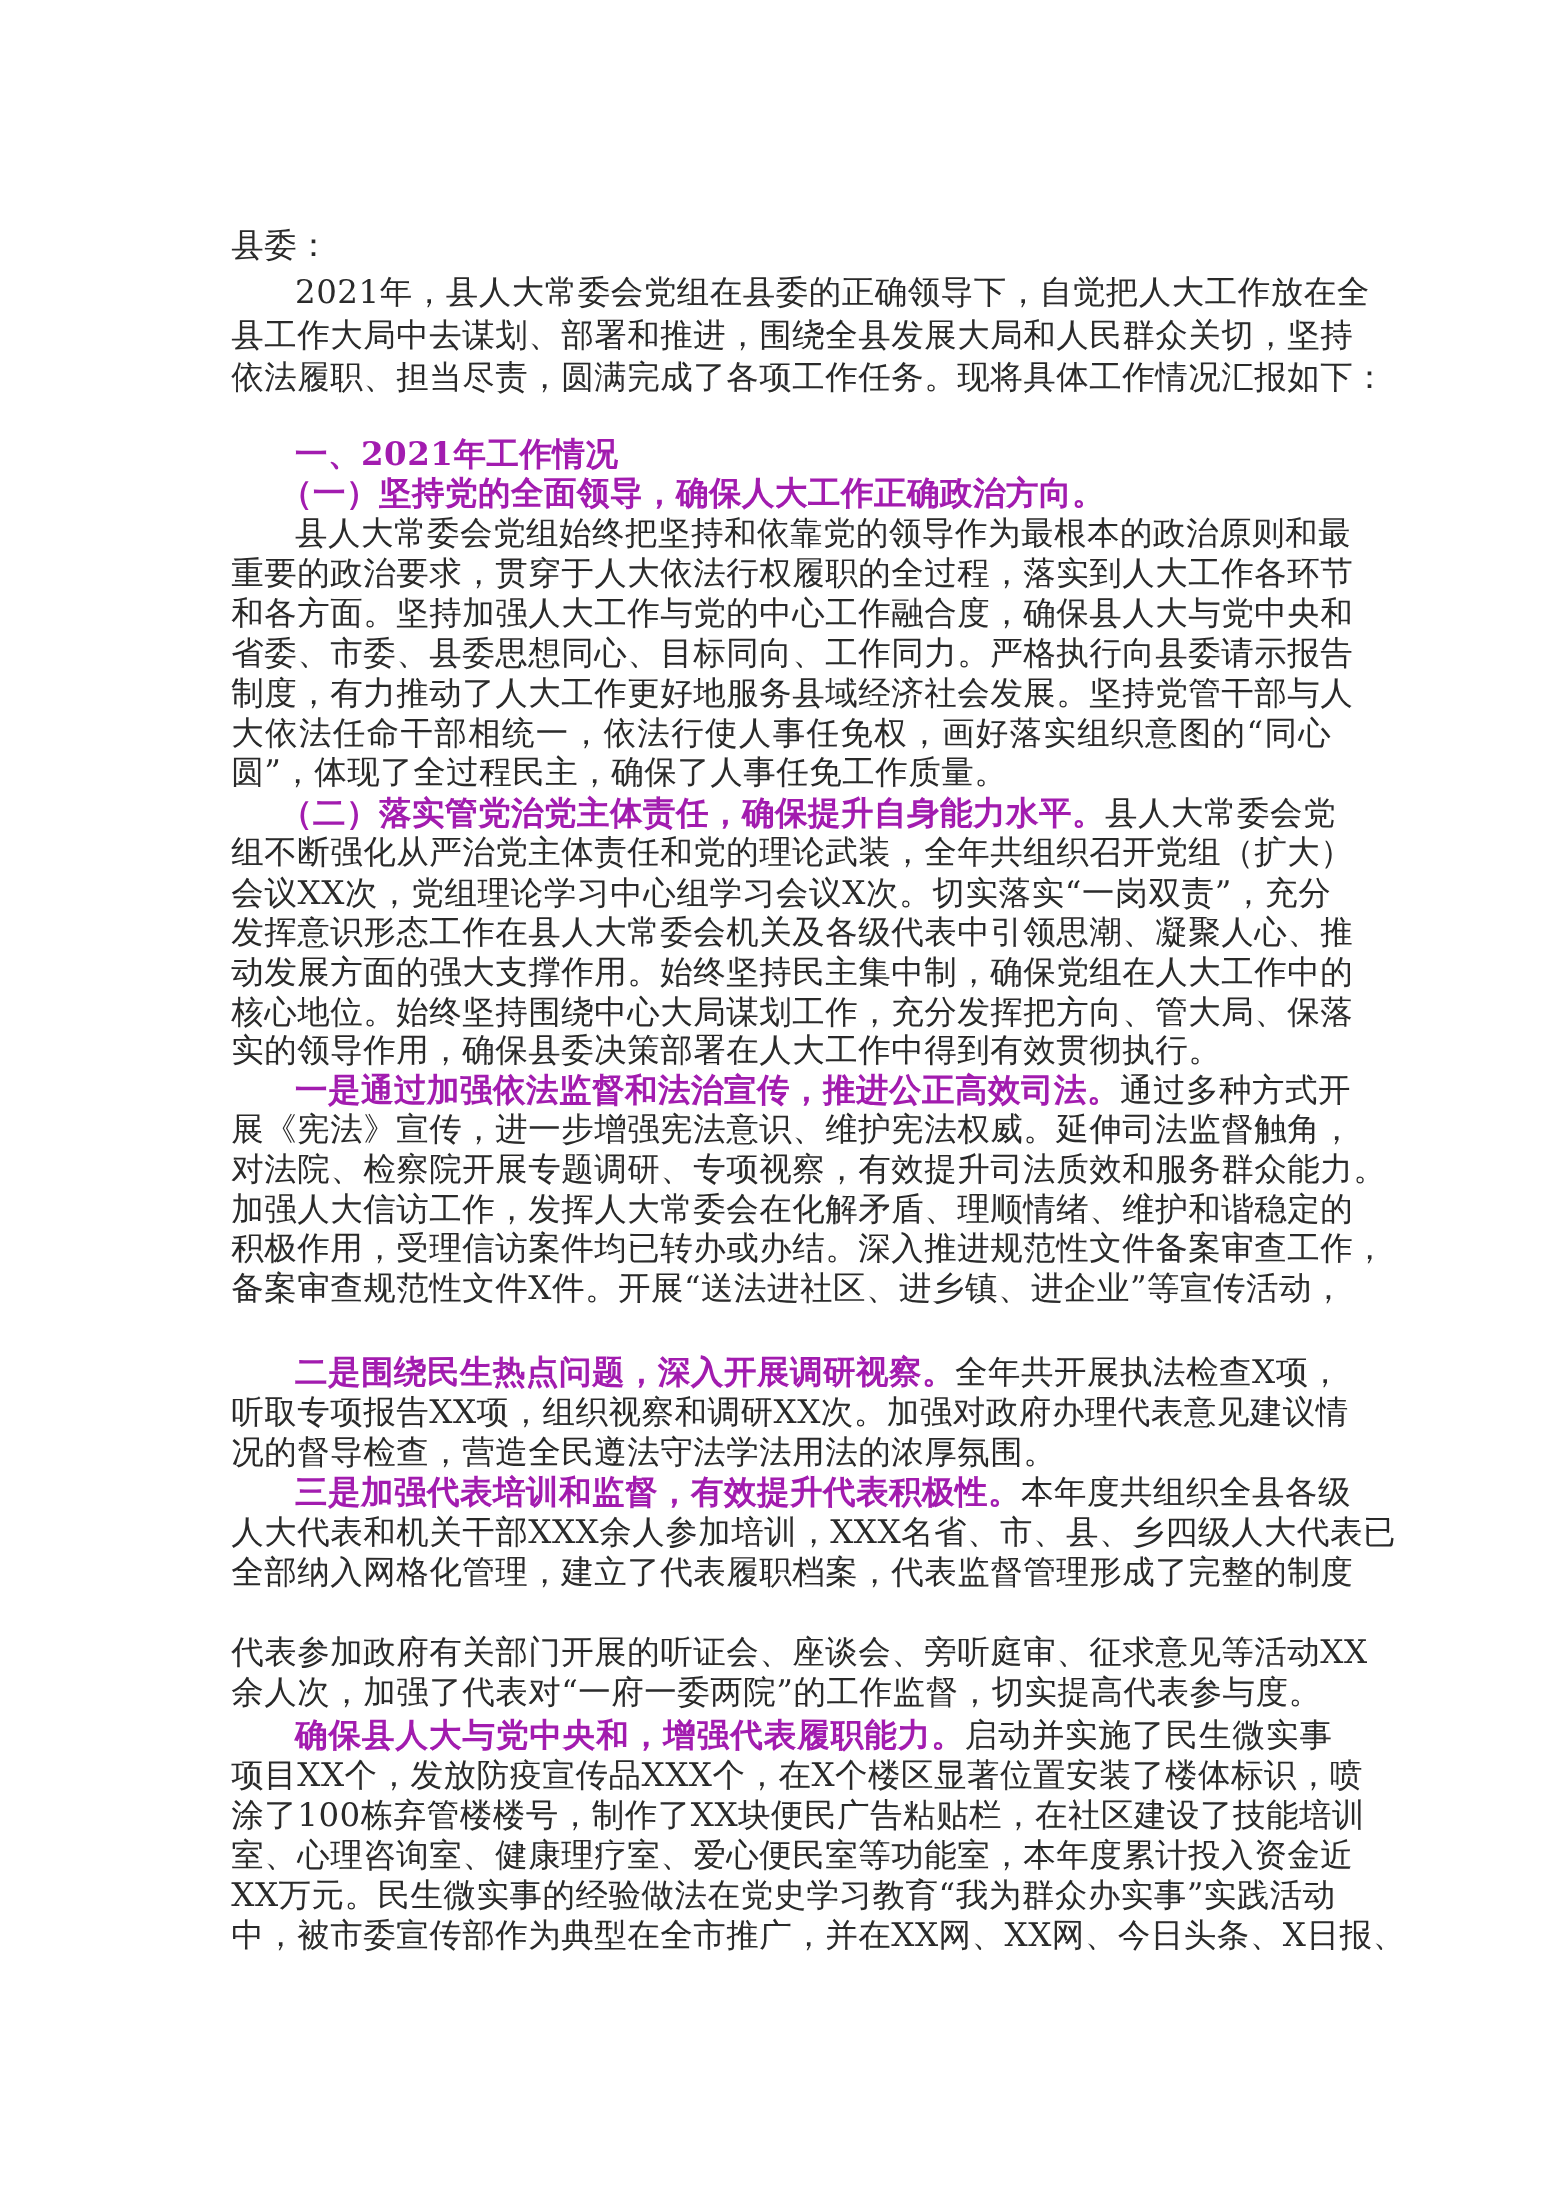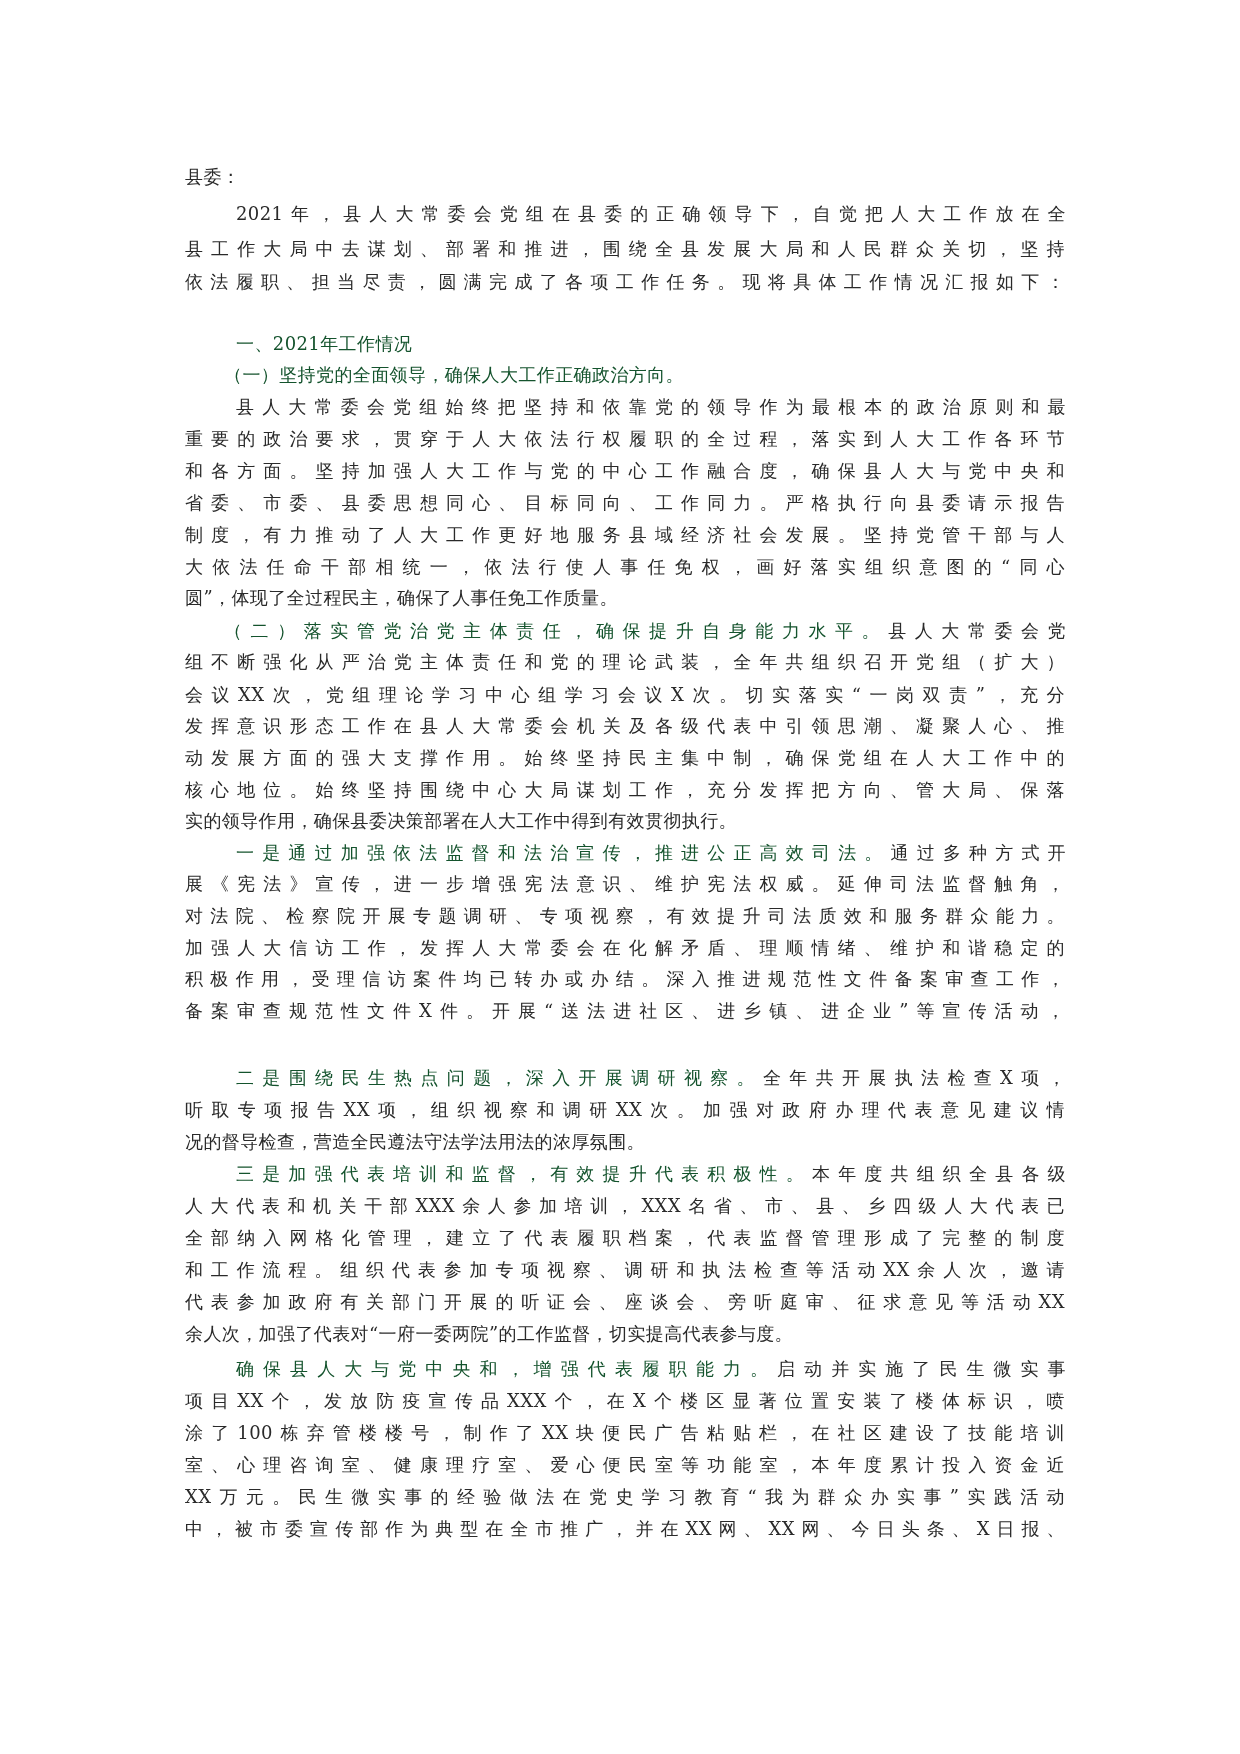--- a/index.html
+++ b/index.html
@@ -1,23 +1,23 @@
 <!DOCTYPE html>
 <html><head>
 <meta charset="utf-8">
 <style>
   html, body { margin: 0; padding: 0; background: #ffffff; }
   body { width: 1240px; height: 1754px; position: relative; overflow: hidden;
          font-family: "DejaVu Serif", "Liberation Serif", serif; color: #2a2a2a; }
   .page { position: absolute; left: 0; top: 0; width: 1240px; height: 1754px; background: #fff; }
   .line { position: absolute; left: 185px; width: 880px; height: 32px; line-height: 32px;
-          font-size: 18px; white-space: nowrap; letter-spacing: 0.4px; }
+          font-size: 26px; white-space: nowrap; letter-spacing: 0.4px; margin-top: 20px; }
   .line.indent { left: 236px; width: 830px; }
   .line.justify { text-align: justify; text-align-last: justify; }
-  .b { font-weight: normal; color: #14532d; }
+  .b { font-weight: bold; color: #a21caf; }
 </style>
 </head>
 <body>
 
 <div class="page">
 
   <div class="line" style="top:161px">县委：</div>
 
   <div class="line indent justify" style="top:198px">2021年，县人大常委会党组在县委的正确领导下，自觉把人大工作放在全</div>
   <div class="line justify" style="top:233px">县工作大局中去谋划、部署和推进，围绕全县发展大局和人民群众关切，坚持</div>
@@ -57,21 +57,20 @@
     <span class="b">二是围绕民生热点问题，深入开展调研视察。</span><span>全年共开展执法检查X项，</span>
   </div>
   <div class="line justify" style="top:1094px">听取专项报告XX项，组织视察和调研XX次。加强对政府办理代表意见建议情</div>
   <div class="line" style="top:1126px">况的督导检查，营造全民遵法守法学法用法的浓厚氛围。</div>
 
   <div class="line indent justify" style="top:1158px">
     <span class="b">三是加强代表培训和监督，有效提升代表积极性。</span><span>本年度共组织全县各级</span>
   </div>
   <div class="line justify" style="top:1190px">人大代表和机关干部XXX余人参加培训，XXX名省、市、县、乡四级人大代表已</div>
   <div class="line justify" style="top:1222px">全部纳入网格化管理，建立了代表履职档案，代表监督管理形成了完整的制度</div>
-  <div class="line justify" style="top:1254px">和工作流程。组织代表参加专项视察、调研和执法检查等活动XX余人次，邀请</div>
   <div class="line justify" style="top:1286px">代表参加政府有关部门开展的听证会、座谈会、旁听庭审、征求意见等活动XX</div>
   <div class="line" style="top:1318px">余人次，加强了代表对“一府一委两院”的工作监督，切实提高代表参与度。</div>
 
   <div class="line indent justify" style="top:1353px">
     <span class="b">确保县人大与党中央和，增强代表履职能力。</span><span>启动并实施了民生微实事</span>
   </div>
   <div class="line justify" style="top:1385px">项目XX个，发放防疫宣传品XXX个，在X个楼区显著位置安装了楼体标识，喷</div>
   <div class="line justify" style="top:1417px">涂了100栋弃管楼楼号，制作了XX块便民广告粘贴栏，在社区建设了技能培训</div>
   <div class="line justify" style="top:1449px">室、心理咨询室、健康理疗室、爱心便民室等功能室，本年度累计投入资金近</div>
   <div class="line justify" style="top:1481px">XX万元。民生微实事的经验做法在党史学习教育“我为群众办实事”实践活动</div>

